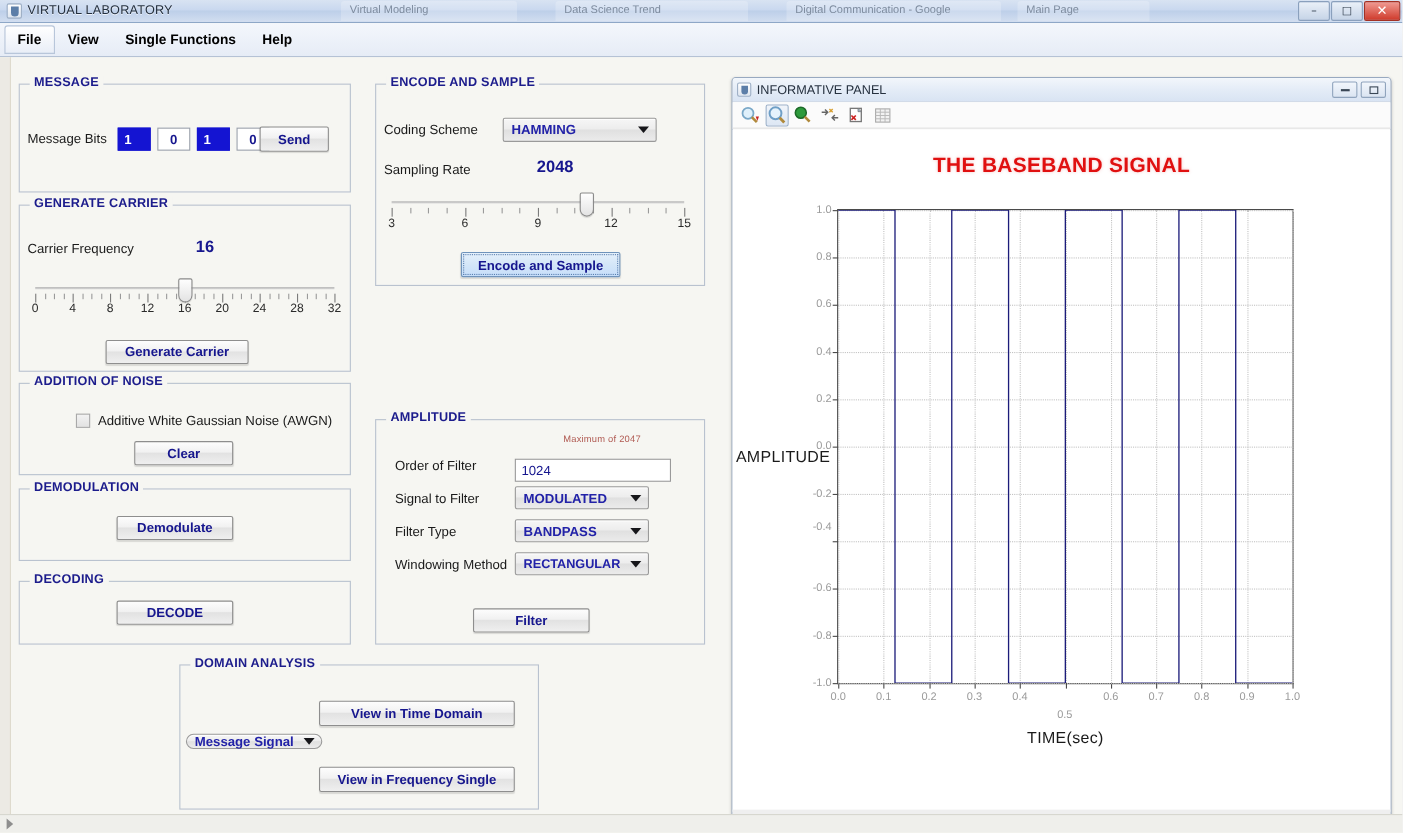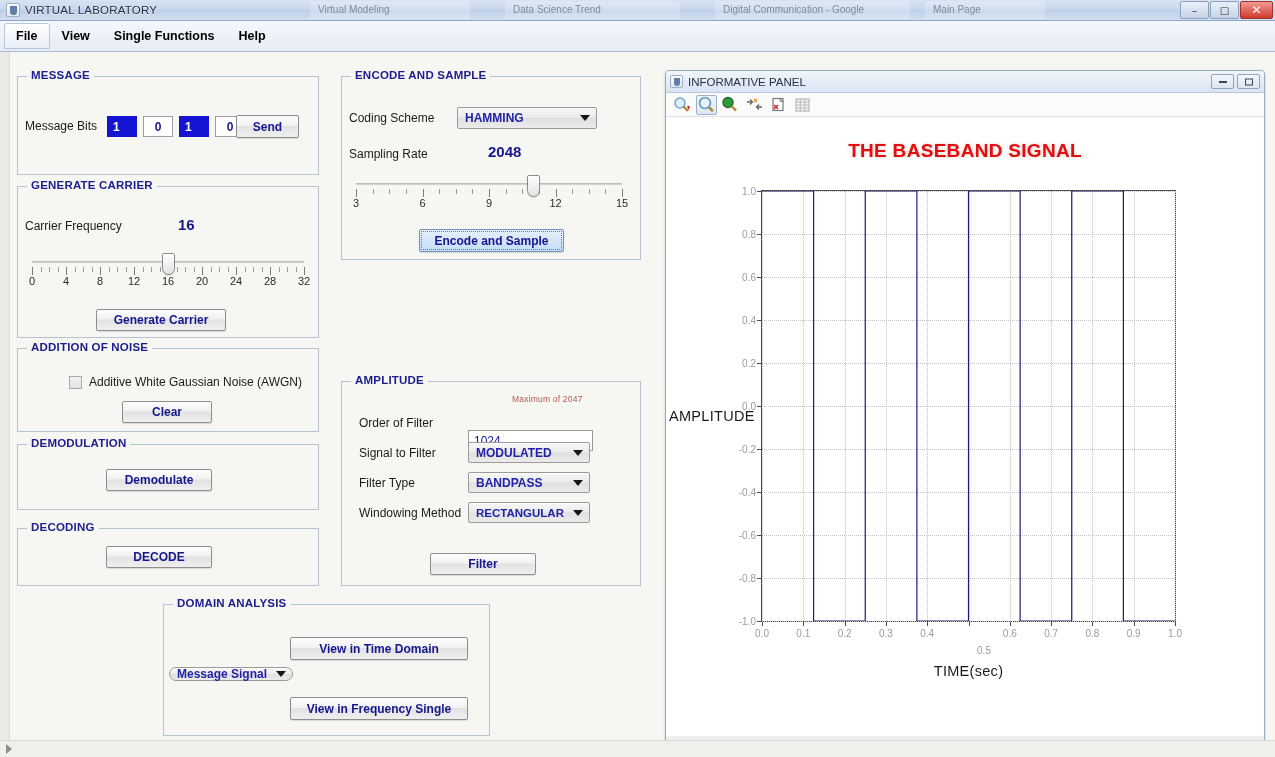--- a/index.html
+++ b/index.html
@@ -386,21 +386,21 @@
         <div class="thumb" style="left: 177.333px;"></div>
       </div>
     <div class="btn focused" style="position:absolute; left:77px; top:152px; width:145px; height:23px;">Encode and Sample</div>
   </div>
 
 
   <div class="group" style="left:341px; top:381px; width:300px; height:205px;">
     <div class="legend">AMPLITUDE</div>
     <div class="smallnote" style="position:absolute; left:170px; top:12px;">Maximum of 2047</div>
     <div class="lbl" style="position:absolute; left:17px; top:34px;">Order of Filter</div>
-    <div class="tfield" style="position:absolute; left:126px; top:48px; width:125px; height:21px;">1024</div>
+    <div class="tfield" style="position:absolute; left:126px; top:35px; width:142px; height:21px;">1024</div>
     <div class="lbl" style="position:absolute; left:17px; top:64px;">Signal to Filter</div>
     <div class="combo" style="position:absolute; left:126px; top:60px; width:122px; height:21px;">
       <span>MODULATED</span>
       <span class="carret"></span>
     </div>
     <div class="lbl" style="position:absolute; left:17px; top:94px;">Filter Type</div>
     <div class="combo" style="position:absolute; left:126px; top:90px; width:122px; height:21px;">
       <span>BANDPASS</span>
       <span class="carret"></span>
     </div>
@@ -494,21 +494,21 @@
           <div class="xtickmark" style="left: 82.6px;"></div>
           <div class="xtick" style="left: 82.6px;">0.2</div>
           <div class="gridv" style="left: 123.9px;"></div>
           <div class="xtickmark" style="left: 123.9px;"></div>
           <div class="xtick" style="left: 123.9px;">0.3</div>
           <div class="gridv" style="left: 165.2px;"></div>
           <div class="xtickmark" style="left: 165.2px;"></div>
           <div class="xtick" style="left: 165.2px;">0.4</div>
           <div class="gridv" style="left: 206.5px;"></div>
           <div class="xtickmark" style="left: 206.5px;"></div>
-          <div class="xtick" style="left: 222px; margin-top: 24px;">0.5</div>
+          <div class="xtick" style="left: 206px; margin-top: 24px;">0.5</div>
           <div class="gridv" style="left: 247.8px;"></div>
           <div class="xtickmark" style="left: 247.8px;"></div>
           <div class="xtick" style="left: 247.8px;">0.6</div>
           <div class="gridv" style="left: 289.1px;"></div>
           <div class="xtickmark" style="left: 289.1px;"></div>
           <div class="xtick" style="left: 289.1px;">0.7</div>
           <div class="gridv" style="left: 330.4px;"></div>
           <div class="xtickmark" style="left: 330.4px;"></div>
           <div class="xtick" style="left: 330.4px;">0.8</div>
           <div class="gridv" style="left: 371.7px;"></div>
@@ -533,21 +533,21 @@
           <div class="ytickmark" style="top: 172px;"></div>
           <div class="ytick" style="top: 172px;">0.2</div>
           <div class="gridh" style="top: 215px;"></div>
           <div class="ytickmark" style="top: 215px;"></div>
           <div class="ytick" style="top: 215px;">0.0</div>
           <div class="gridh" style="top: 258px;"></div>
           <div class="ytickmark" style="top: 258px;"></div>
           <div class="ytick" style="top: 258px;">-0.2</div>
           <div class="gridh" style="top: 301px;"></div>
           <div class="ytickmark" style="top: 301px;"></div>
-          <div class="ytick" style="top: 301px;">-0.4</div>
+          <div class="ytick" style="top: 288px;">-0.4</div>
           <div class="gridh" style="top: 344px;"></div>
           <div class="ytickmark" style="top: 344px;"></div>
           <div class="ytick" style="top: 344px;">-0.6</div>
           <div class="gridh" style="top: 387px;"></div>
           <div class="ytickmark" style="top: 387px;"></div>
           <div class="ytick" style="top: 387px;">-0.8</div>
           <div class="gridh" style="top: 430px;"></div>
           <div class="ytickmark" style="top: 430px;"></div>
           <div class="ytick" style="top: 430px;">-1.0</div>
           <svg class="wave" viewBox="0 0 413 430">

